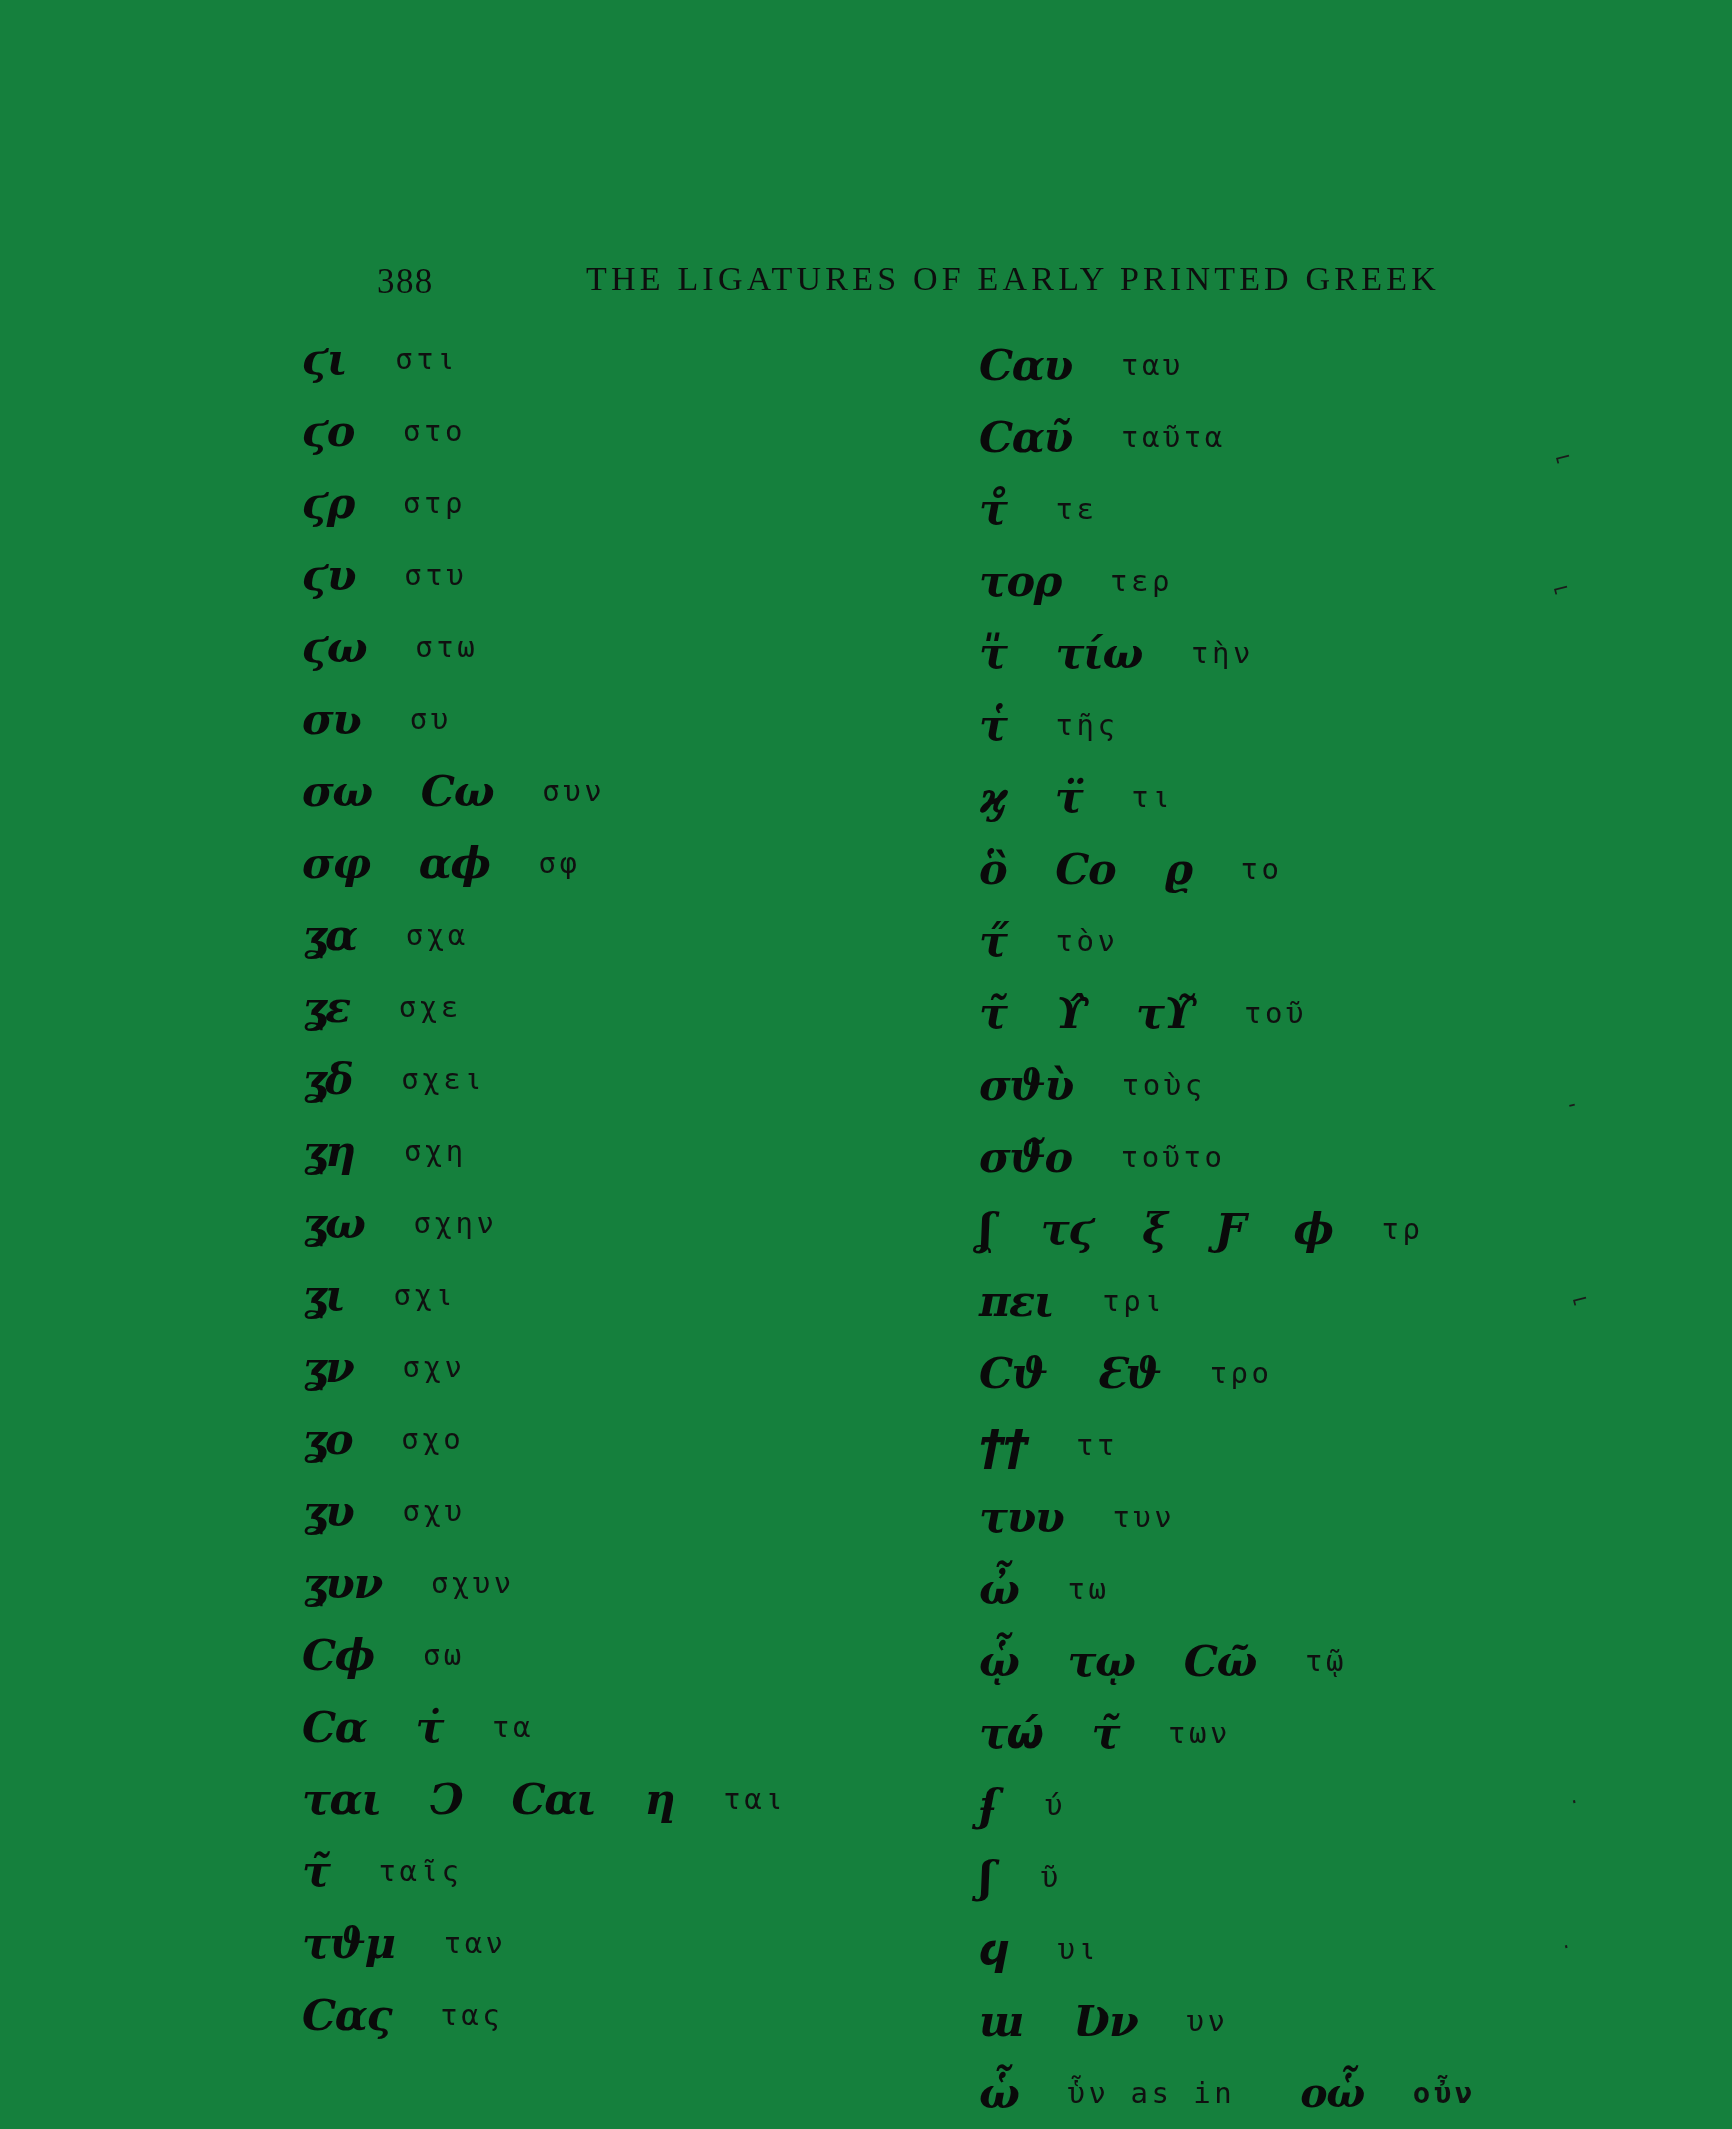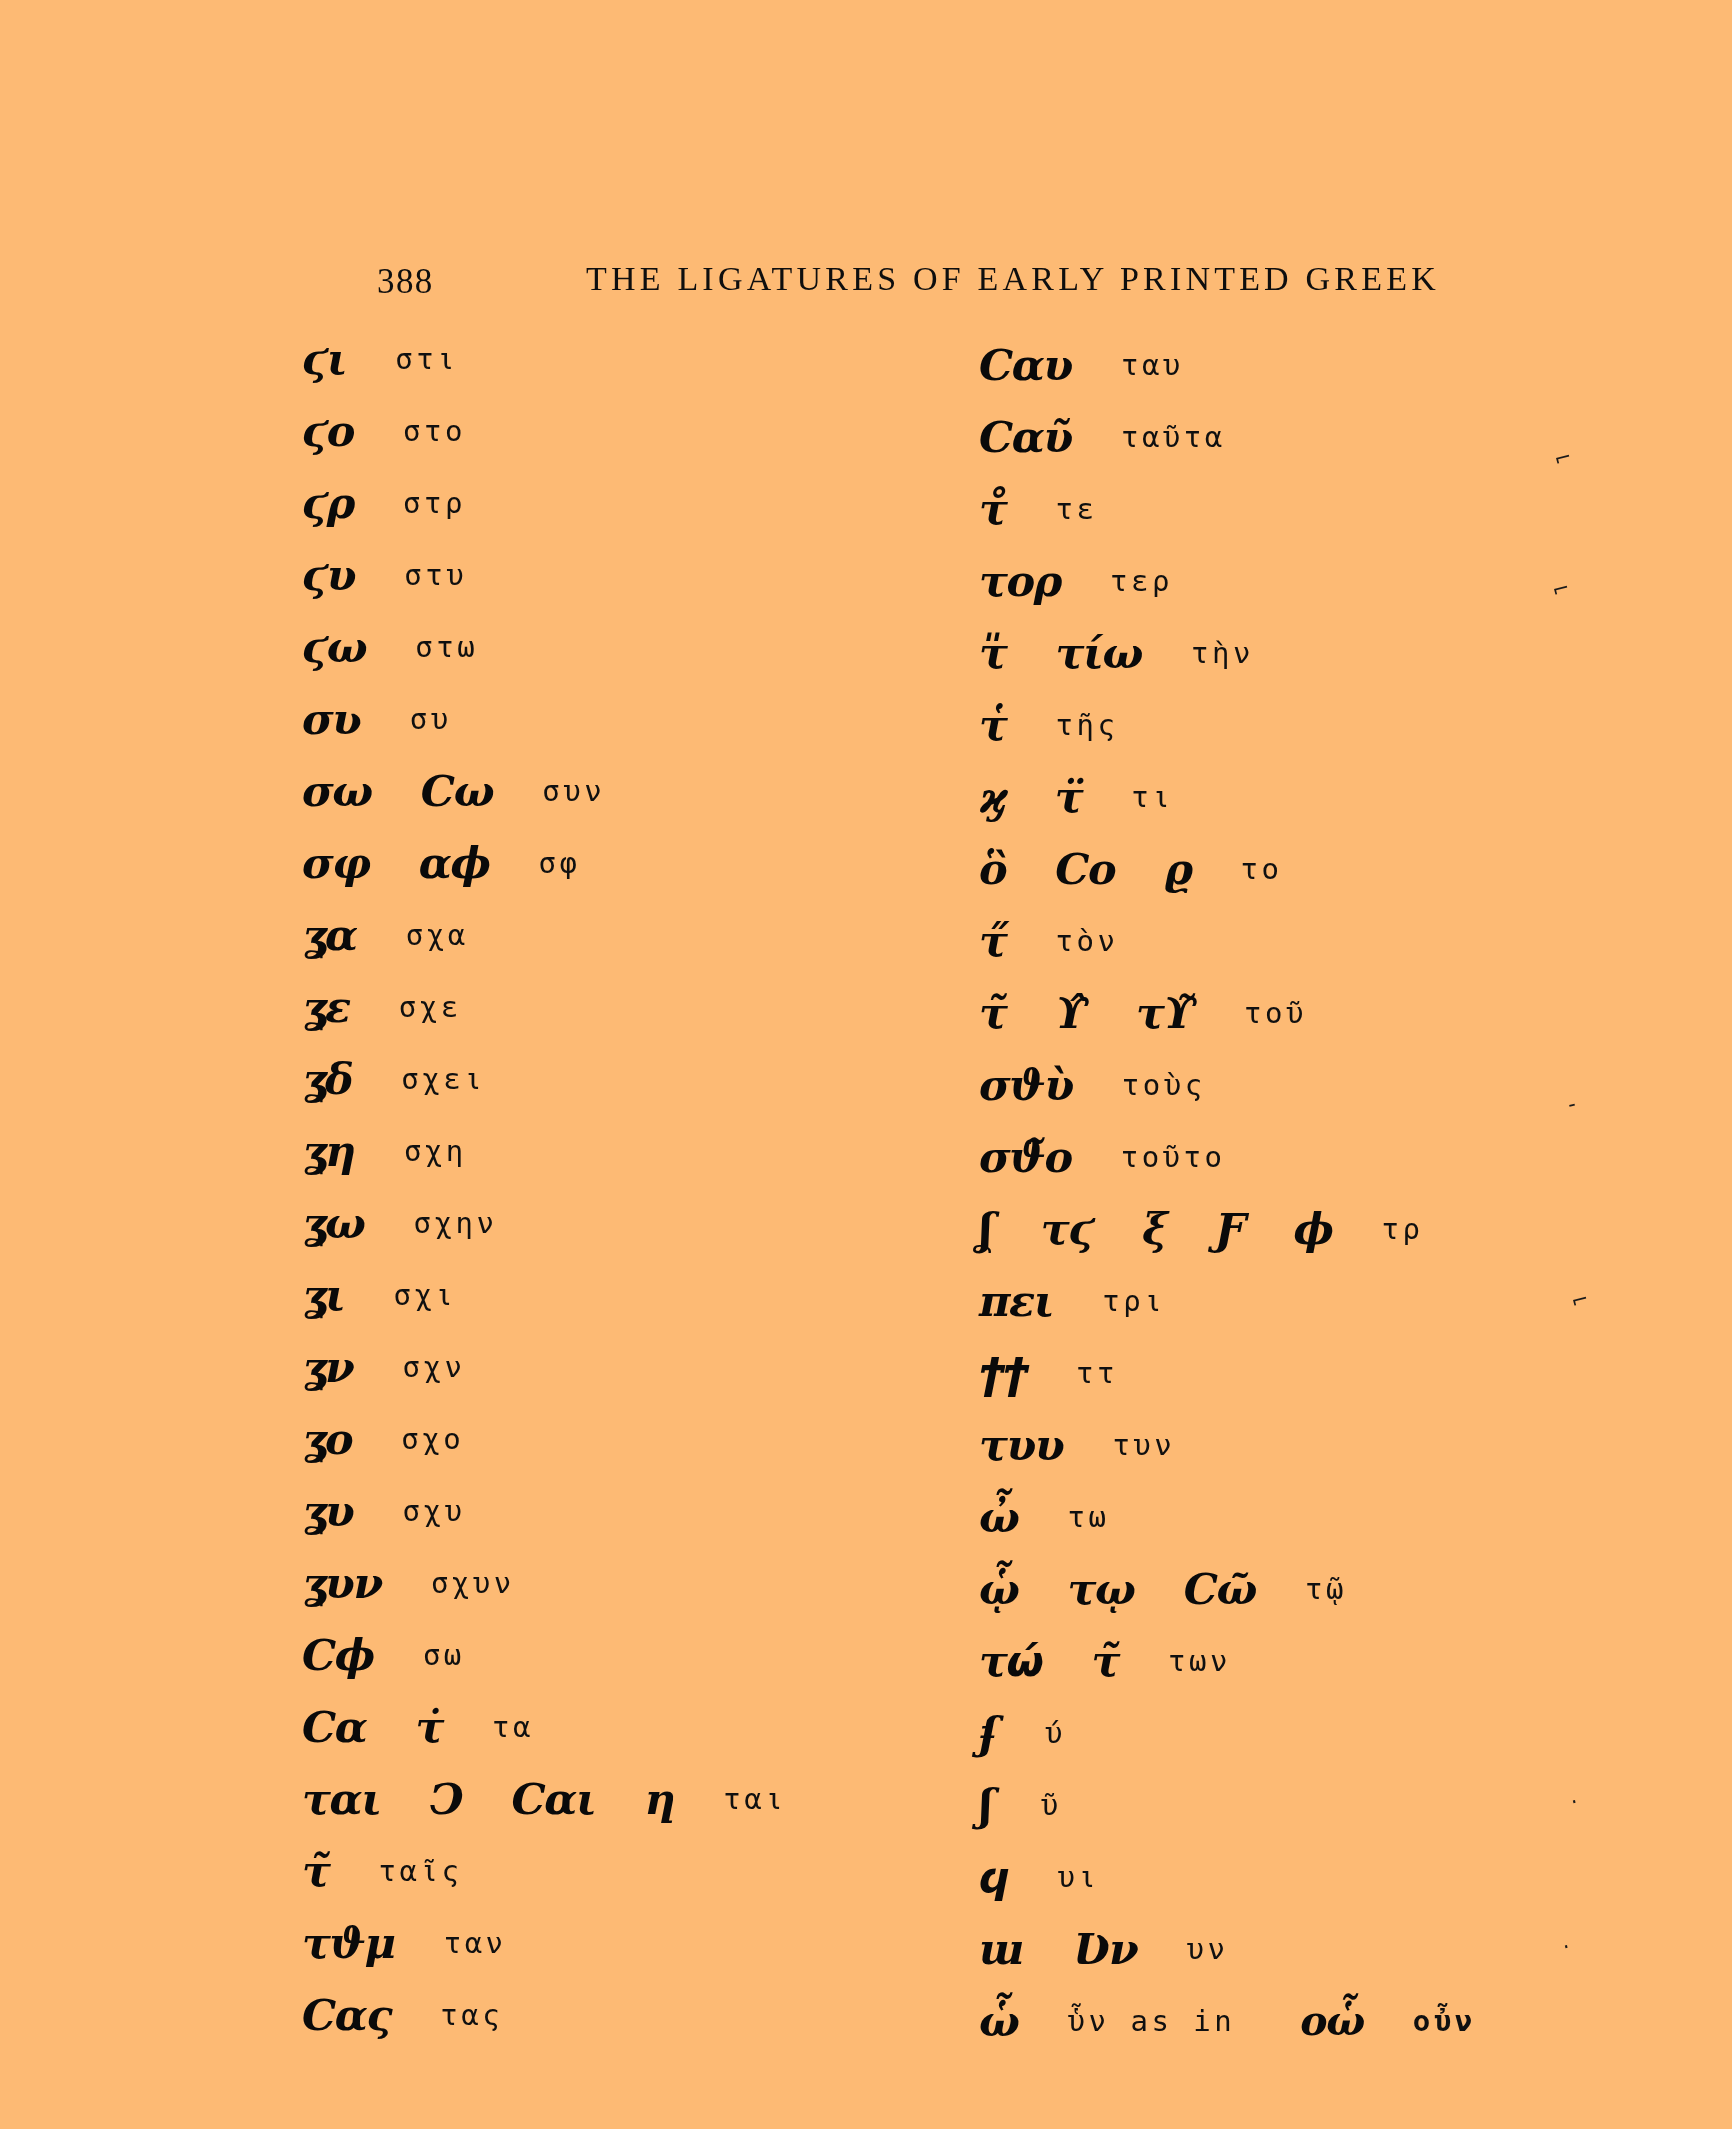--- a/index.html
+++ b/index.html
@@ -1,20 +1,20 @@
 <!DOCTYPE html>
 <html style="font-size:11.2px"><head>
 <meta charset="utf-8">
 <style>
   html,body{margin:0;padding:0;background:#ffffff;}
   .page{
     position:relative;
     width:1732px;
     height:2129px;
-    background:#fdba74;
+    background:#15803d;
     color:#101010;
     overflow:hidden;
     font-family:"Liberation Serif", serif;
   }
   .pagenum{
     position:absolute;
     left:377px; top:262px;
     font-size:35px;
     letter-spacing:1.4px;
     color:#0e0e0e;
@@ -242,20 +242,25 @@
         <span class="p lig">ξ</span>
         <span class="p lig">Ƒ</span>
         <span class="p lig">ϕ</span>
         <span class="p read">τρ</span>
       </div>
       <div class="row">
         <span class="p lig">πει</span>
         <span class="p read">τρι</span>
       </div>
       <div class="row">
+        <span class="p lig">Ϲϑ</span>
+        <span class="p lig">Ɛϑ</span>
+        <span class="p read">τρο</span>
+      </div>
+      <div class="row">
         <span class="p lig">ϯϯ</span>
         <span class="p read">ττ</span>
       </div>
       <div class="row">
         <span class="p lig">τυυ</span>
         <span class="p read">τυν</span>
       </div>
       <div class="row">
         <span class="p lig">ὦ</span>
         <span class="p read">τω</span>

